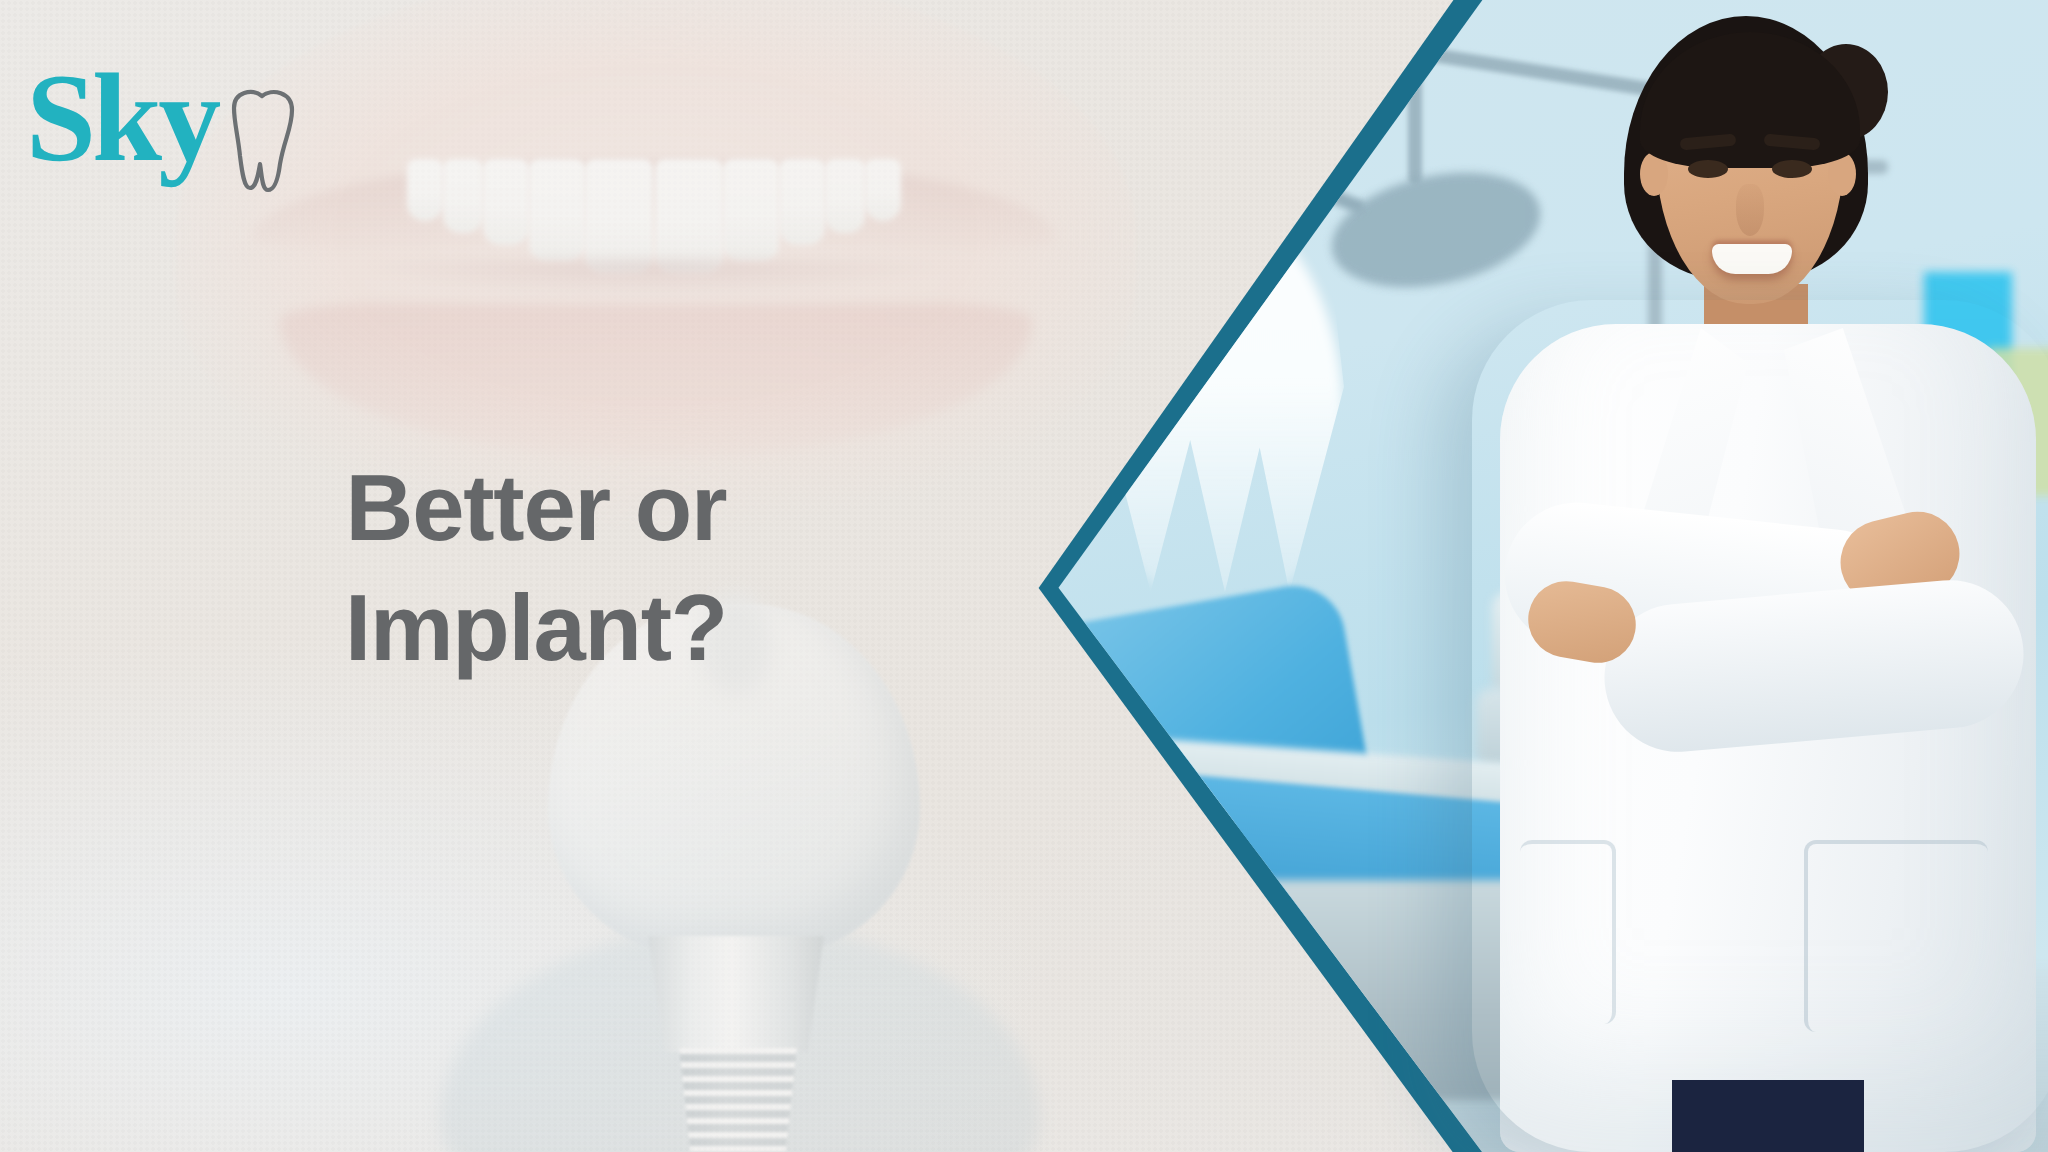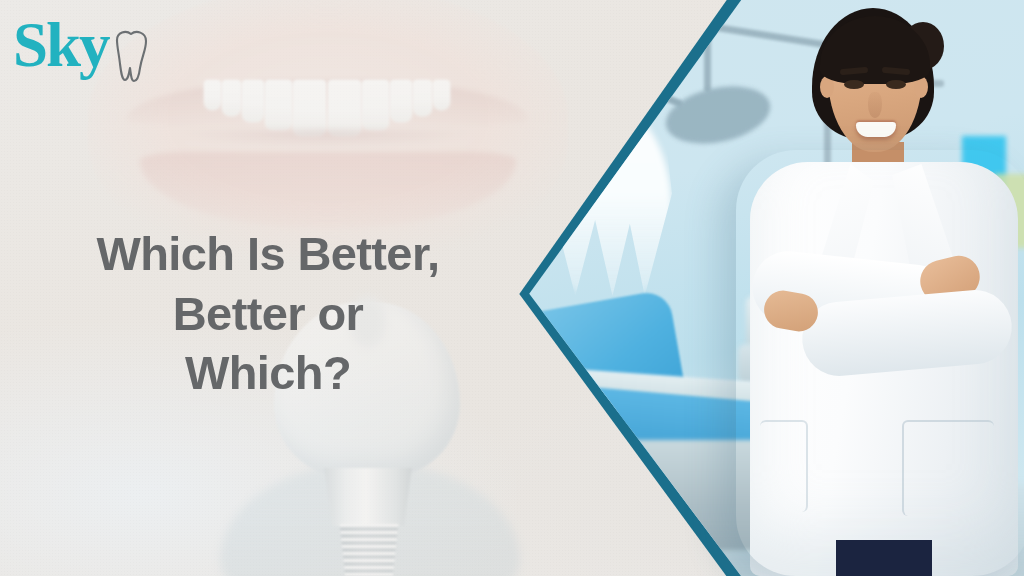--- a/index.html
+++ b/index.html
@@ -122,21 +122,21 @@
     color:#656769;
     font-size:47px;
     font-weight:bold;
     line-height:1.27;
     letter-spacing:-.6px;
     z-index:6;
   }
   .headline-line { display:block; white-space:nowrap; }
 
   
-  .logo { position:absolute; left:13px; top:14px; width:160px; height:100px; z-index:8; }
+  .logo { position:absolute; left:13px; top:28px; width:160px; height:100px; z-index:8; }
   .logo-sky {
     position:absolute; left:0; top:0;
     font-family:"Liberation Serif", serif;
     font-size:63px; line-height:1;
     font-weight:bold;
     color:#22b2c0;
     letter-spacing:-2px;
   }
   .logo-tooth { position:absolute; left:95px; top:14px; width:46px; height:56px; }
   .logo-dental {
@@ -439,23 +439,22 @@
     <div class="doc-pocket-r"></div>
     <div class="doc-arm-l"></div>
     <div class="doc-hand-l"></div>
     <div class="doc-arm-r"></div>
     <div class="doc-hand-r"></div>
     <div class="doc-pants"></div>
     <div class="doc-shadow"></div>
   </div>
 
   <div class="headline">
-    <span class="headline-line">Which Is Better,</span>
     <span class="headline-line">Better or</span>
-    <span class="headline-line">Which?</span>
+    <span class="headline-line">Implant?</span>
   </div>
 
   <div class="logo">
     <span class="logo-sky">Sky</span>
     <span class="logo-tooth">
       <svg viewBox="0 0 46 56" width="46" height="56" aria-hidden="true">
         <path d="M9 12 C9 4, 18 2, 23 6 C28 2, 38 4, 38 13 C38 22, 34 28, 32 40 C31 48, 29 53, 26 53 C23 53, 23 46, 22 40 C21 46, 20 52, 17 52 C14 52, 13 44, 12 36 C11 26, 9 19, 9 12 Z" fill="none" stroke="#6c7073" stroke-width="2.1" stroke-linejoin="round"></path>
       </svg>
     </span>
   </div>

